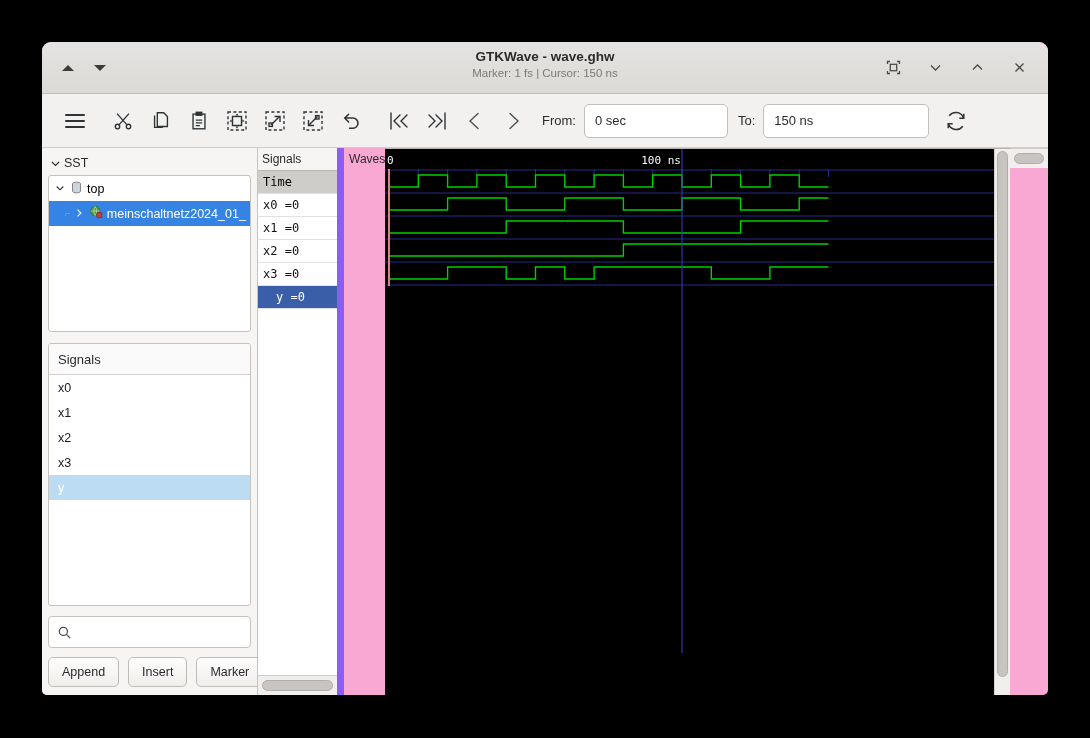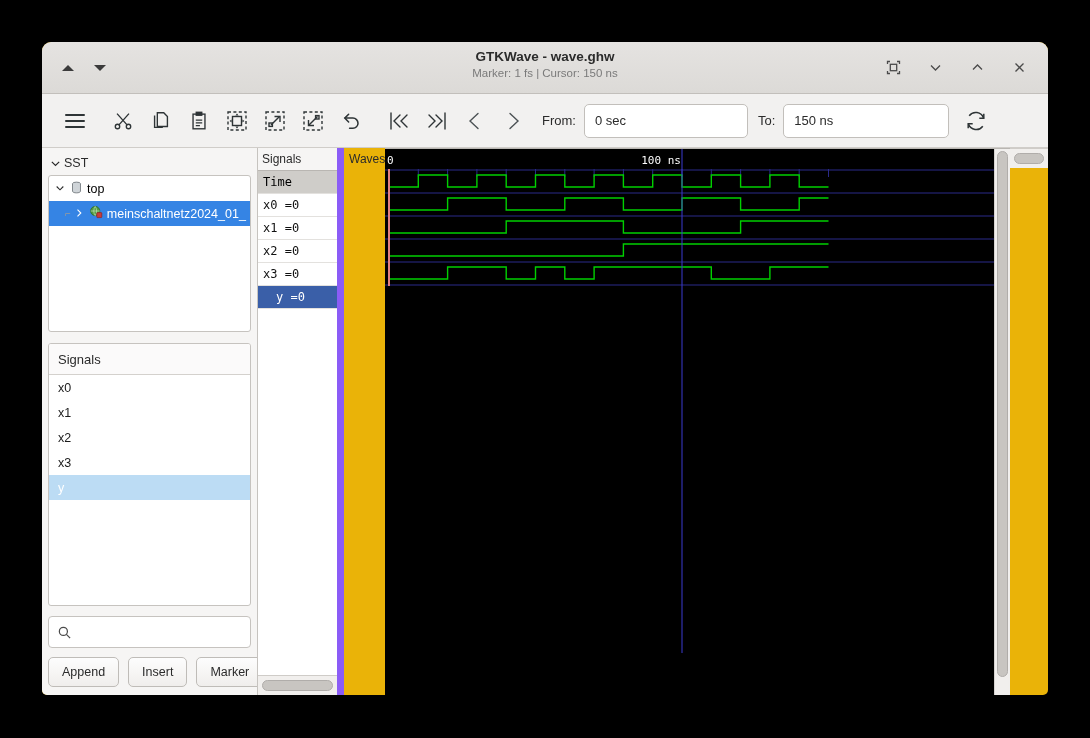--- a/index.html
+++ b/index.html
@@ -8,21 +8,21 @@
     width: 1090px; height: 738px;
     background: #000;
     font-family: "Liberation Sans", sans-serif;
     overflow: hidden;
   }
 
   #window {
     position: absolute;
     left: 42px; top: 42px;
     width: 1006px; height: 653px;
-    background: #eab308;
+    background: #f9a8d4;
     border-radius: 9px 9px 5px 5px;
     box-shadow: 0 2px 12px rgba(0,0,0,0.55);
     overflow: hidden;
     display: flex;
     flex-direction: column;
   }
 
   
   #titlebar {
     height: 52px;
@@ -75,21 +75,21 @@
     height: 34px;
     background: #ffffff;
     border: 1px solid #c2bfbb;
     border-radius: 5px;
     font-size: 13px;
     color: #2b2b2b;
     padding: 0 10px;
     display: flex; align-items: center;
     font-family: "Liberation Sans", sans-serif;
   }
-  #from-input { width: 164px; }
+  #from-input { width: 144px; }
   #to-input { width: 166px; }
 
   
   #body { flex: 1 1 auto; display: flex; min-height: 0; }
 
   
   #leftpane {
     width: 215px;
     background: #f6f5f4;
     display: flex; flex-direction: column;

